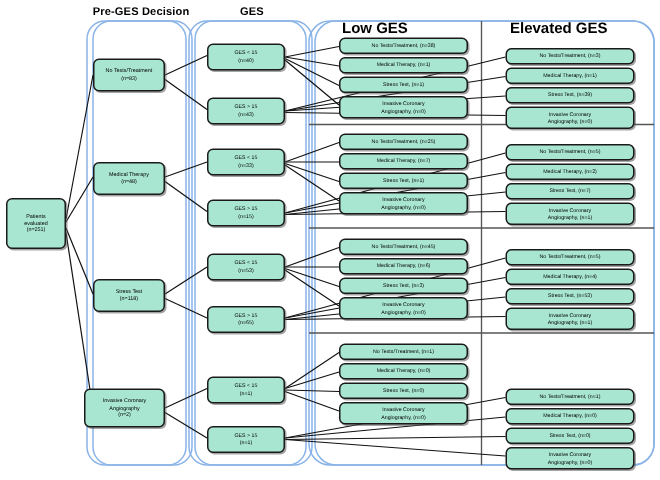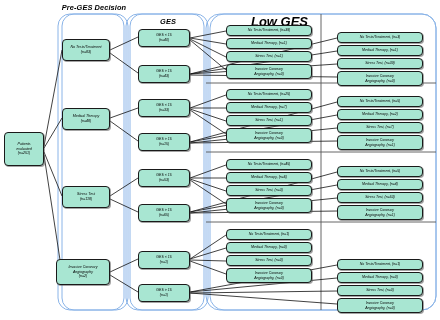--- a/index.html
+++ b/index.html
@@ -1,20 +1,20 @@
 <!DOCTYPE html>
 <html><head>
 <meta charset="utf-8">
 <style>
   html,body{margin:0;padding:0;}
   body{width:440px;height:320px;background:#ffffff;font-family:"Liberation Sans",sans-serif;overflow:hidden;position:relative;}
-  #stage{position:relative;width:440px;height:225px;font-style:italic;}
+  #stage{position:relative;width:440px;height:225px;}
   svg.layer{position:absolute;left:0;top:0;width:440px;height:320px;pointer-events:none;}
   .hdr{position:absolute;font-weight:bold;font-size:7.4px;color:#000;text-align:center;white-space:nowrap;letter-spacing:.1px;}
-  .sub{position:absolute;font-weight:bold;font-size:13px;color:#000;text-align:right;white-space:nowrap;}
+  .sub{position:absolute;font-weight:bold;font-size:10px;color:#000;text-align:left;white-space:nowrap;}
   .node{position:absolute;box-sizing:border-box;background:#a8e6d2;border:1px solid #1a1a1a;border-radius:4px;
         display:flex;align-items:center;justify-content:center;text-align:center;
         font-size:3.6px;line-height:1.32;color:#000;padding:1px 2px;overflow:hidden;
         box-shadow:1px 1px 0 rgba(90,90,90,.55);}
   .node span{display:block;width:100%;}
   .ges{font-size:3.5px;}
   .leaf{font-size:3.5px;}
 </style>
 </head>
 <body>
@@ -91,22 +91,23 @@
       <path d="M190,261 L226,274"></path>
 
       <path d="M190,292 L337,265"></path>
       <path d="M190,292 L337,278"></path>
       <path d="M190,293 L337,291"></path>
       <path d="M190,293 L337,304"></path>
     </g>
   </svg>
 
   <div class="hdr" style="left:54px;top:3px;width:80px;">Pre-GES Decision</div>
-  <div class="hdr" style="left:140px;top:3px;width:56px;margin-top:14px;">GES</div>
+  <div class="hdr" style="left:140px;top:3px;width:56px;">GES</div>
   <div class="sub" style="left:228px;top:14px;width:80px;">Low GES</div>
+  <div class="sub" style="left:340px;top:14px;width:86px;">Elevated GES</div>
 
   <div class="node" style="left:4px;top:132px;width:40px;height:34px;">
     <span>
       <span>Patients</span>
       <span>evaluated</span>
       <span>(n=251)</span>
     </span>
   </div>
 
   <div class="node" style="left:62px;top:39px;width:48px;height:22px;">

